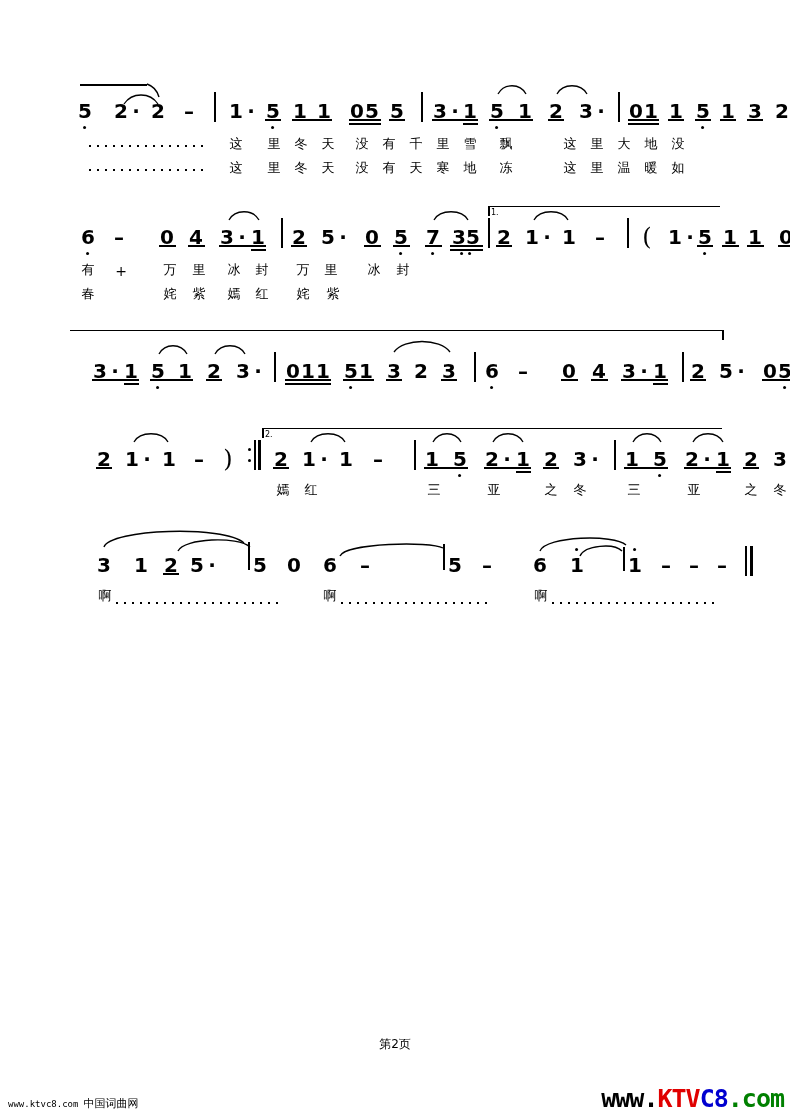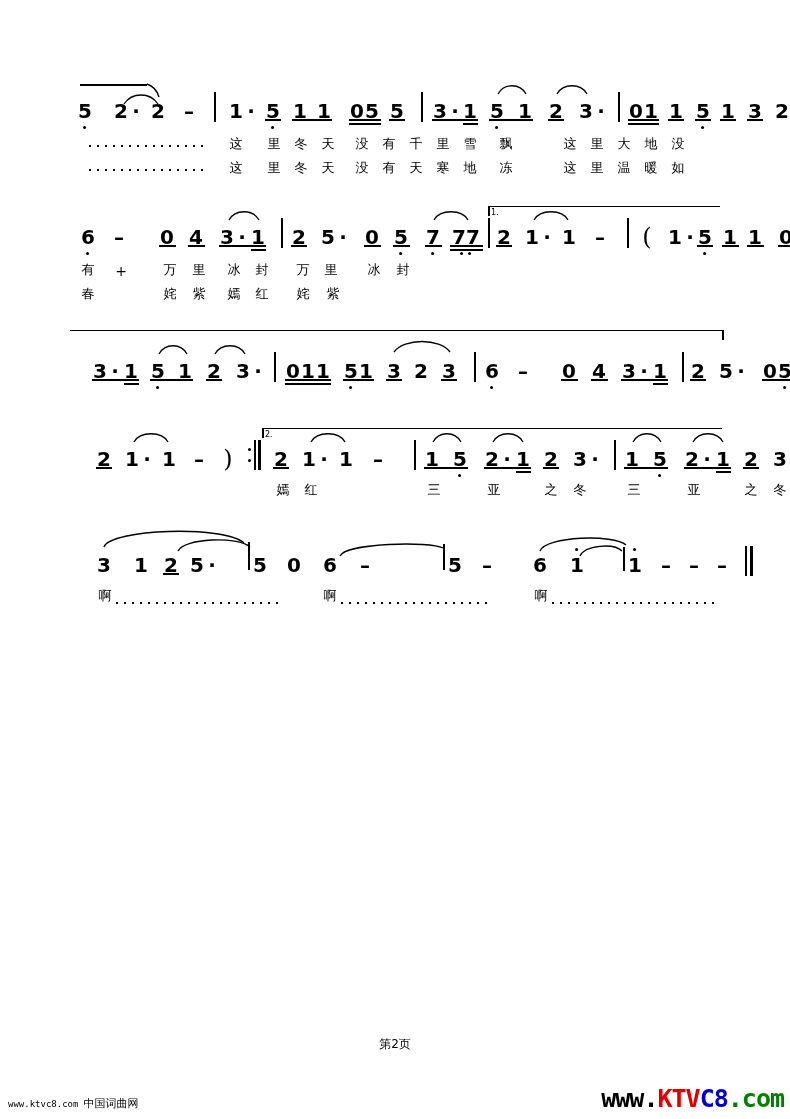--- a/index.html
+++ b/index.html
@@ -359,21 +359,21 @@
     <div class="note" style="left:328px; top:101px;">5</div>
     <div class="note" style="left:343px; top:101px;">·</div>
 
     <div class="note" style="left:372px; top:101px;">0</div>
     <div class="beam" style="left:364px; top:119px; width:17px;"></div>
     <div class="note oct-dn" style="left:401px; top:101px;">5</div>
     <div class="beam" style="left:393px; top:119px; width:17px;"></div>
 
     <div class="note oct-dn" style="left:433px; top:101px;">7</div>
     <div class="beam" style="left:425px; top:119px; width:17px;"></div>
-    <div class="note oct-dn2" style="left:466px; top:101px;">77</div>
+    <div class="note oct-dn2" style="left:466px; top:101px;">35</div>
     <div class="beam" style="left:450px; top:119px; width:33px;"></div>
     <div class="beam" style="left:450px; top:123px; width:33px;"></div>
     <svg class="slur" style="left:432px; top:82px;" width="40" height="14">
         <path d="M2,12 C8,1 30,1 36,12" stroke="#000" stroke-width="1.3" fill="none"></path>
       </svg>
 
     <div class="volta" style="left:488px; top:80px; width:232px;">
       <span class="lt"></span>
       <span class="vlabel">1.</span>
     </div>

